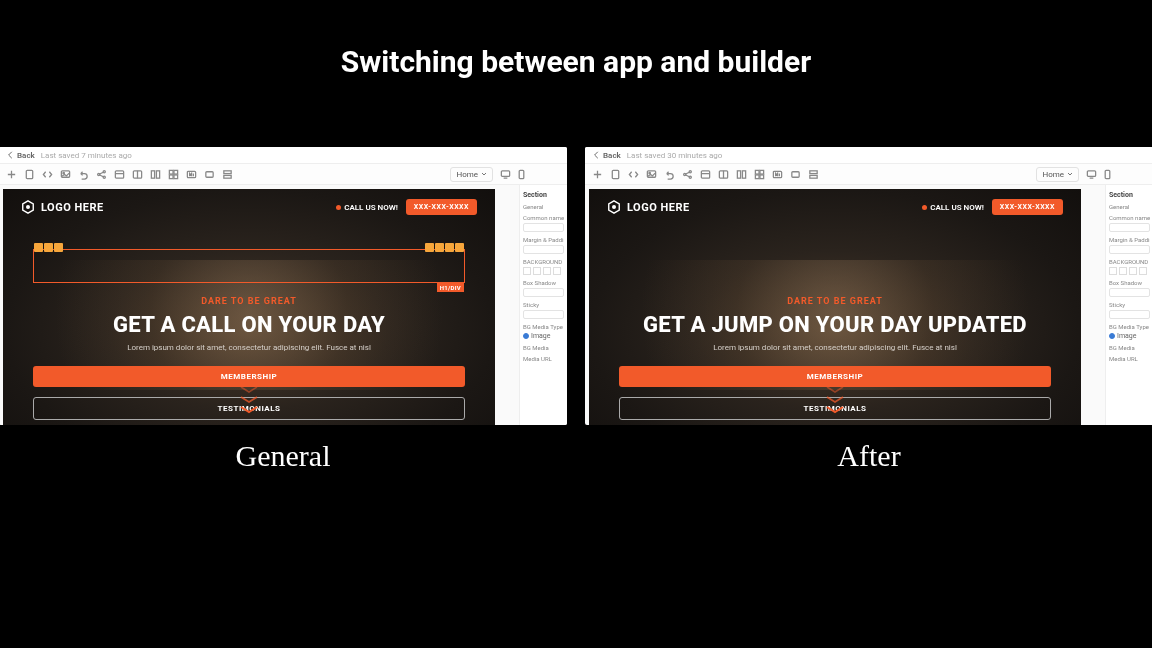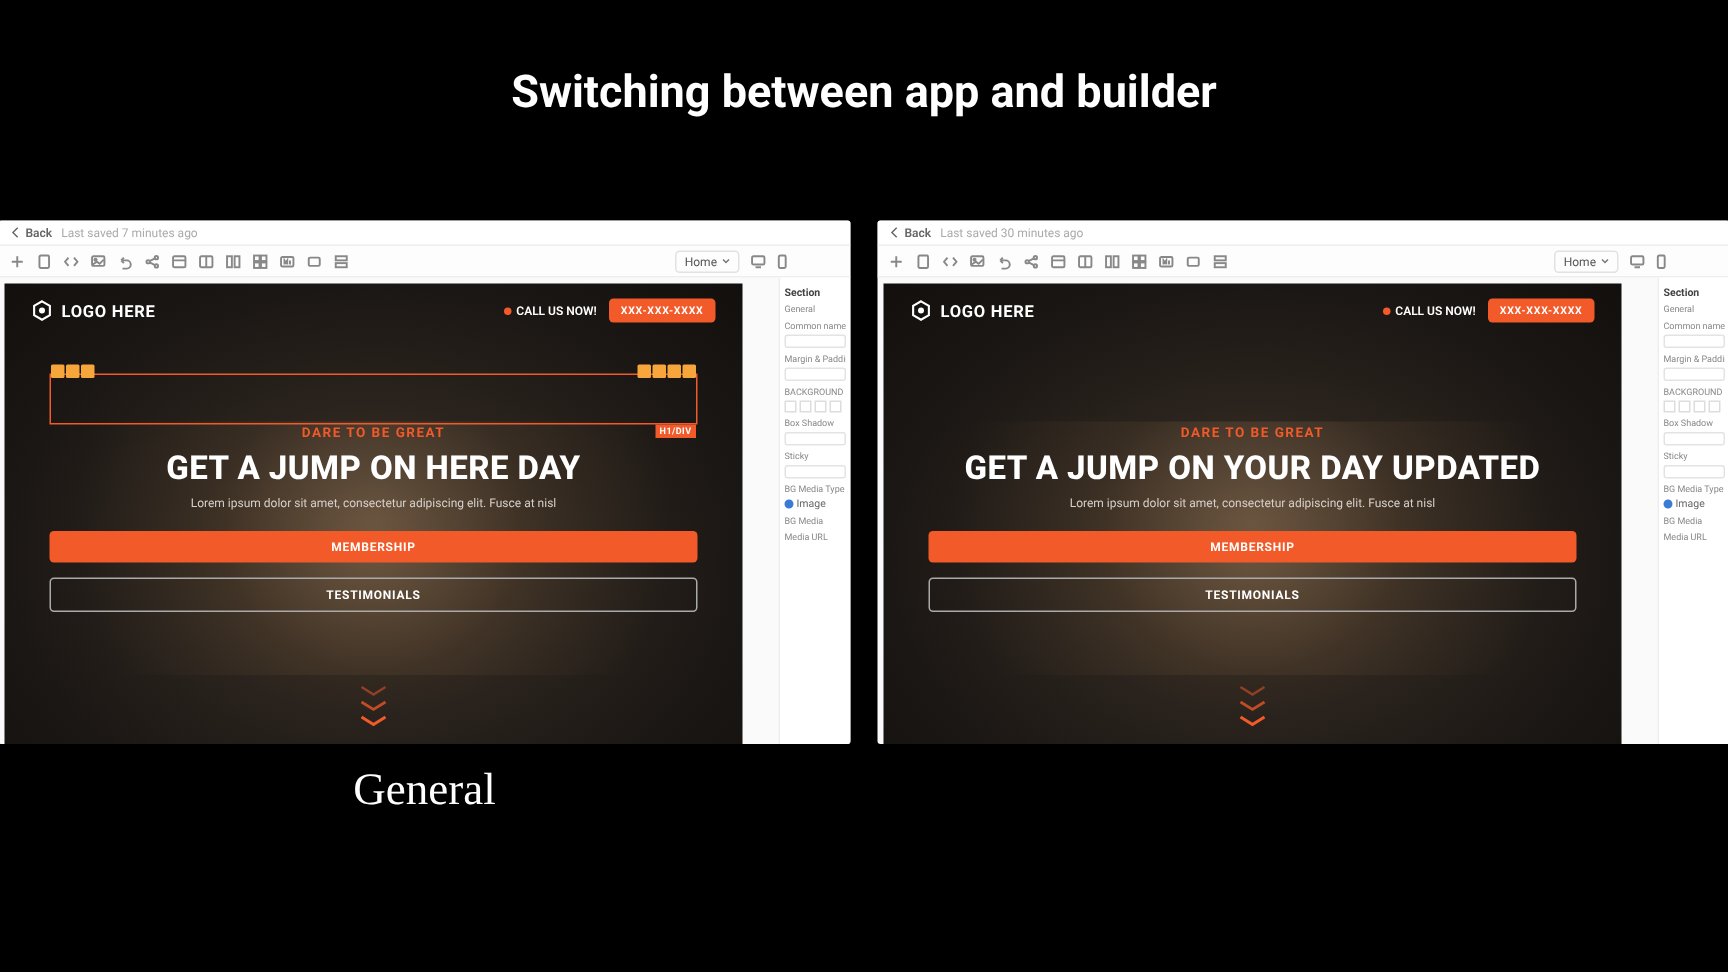--- a/index.html
+++ b/index.html
@@ -12,21 +12,21 @@
     overflow: hidden;
   }
   .stage { width: 1152px; height: 648px; position: relative; }
   .main-title { text-align: center; font-size: 30px; font-weight: 700; padding-top: 44px; }
   .panes { display: flex; justify-content: center; gap: 18px; margin-top: 68px; }
   .pane { width: 568px; }
   .pane-caption { text-align: center; font-family: Georgia, "Times New Roman", serif; font-size: 30px; margin-top: 14px; }
 
   
   .window {
-    width: 568px; height: 349px;
+    width: 568px; height: 278px;
     background: #fafafa;
     color: #333;
     border-radius: 2px;
     position: relative;
     overflow: hidden;
     font-size: 8px;
   }
   .topbar {
     height: 16px; display: flex; align-items: center; gap: 6px;
     padding: 0 8px; color: #666; background: #fff;
@@ -63,21 +63,21 @@
     pointer-events:none;
   }
   .hero-header { display: flex; align-items: center; justify-content: space-between; padding: 10px 18px 0 18px; position: relative; z-index: 3; }
   .logo { display: flex; align-items: center; gap: 6px; font-weight: 700; font-size: 11px; letter-spacing: 0.5px; }
   .logo-mark { width: 14px; height: 14px; }
   .header-right { display: flex; align-items: center; gap: 8px; }
   .call-now { display: flex; align-items: center; gap: 3px; font-size: 8px; font-weight: 600; }
   .call-dot { width:5px;height:5px;border-radius:50%;background:#f25a2a; }
   .phone-btn { background: #f25a2a; color:#fff; font-size: 7px; font-weight:700; padding: 4px 8px; border-radius: 3px; letter-spacing: 0.5px; }
 
-  .hero-center { position:absolute; left:0; right:0; top:95px; text-align:center; z-index:3; padding: 0 30px; }
+  .hero-center { position:absolute; left:0; right:0; top:95px; text-align:center; z-index:3; padding: 12px 30px; }
   .pretitle { color:#f25a2a; font-size:9px; font-weight:700; letter-spacing:1px; margin-bottom:6px; }
   .hero-title { font-size:22px; font-weight:800; letter-spacing:0.3px; margin-bottom:6px; }
   .hero-sub { font-size:8px; color:#d6d0ca; margin-bottom:14px; }
   .hero-btns { display:flex; justify-content:center; gap:10px;flex-direction:column; }
   .btn { font-size:8px; font-weight:700; padding:6px 14px; border-radius:3px; letter-spacing:0.5px; }
   .btn-primary { background:#f25a2a; color:#fff; }
   .btn-outline { border:1px solid #aaa; color:#fff; }
 
   .chevrons { position:absolute; bottom:10px; left:50%; transform:translateX(-50%); z-index:3; display:flex; flex-direction:column; gap:-2px; }
   .chevrons svg { width:22px; height:10px; display:block; }
@@ -254,21 +254,21 @@
                   <div class="sel-chip"></div>
                   <div class="sel-chip"></div>
                   <div class="sel-chip"></div>
                   <div class="sel-chip"></div>
                 </div>
                 <div class="sel-label">H1/DIV</div>
               </div>
 
               <div class="hero-center">
                 <div class="pretitle">DARE TO BE GREAT</div>
-                <div class="hero-title">GET A JUMP ON HERE DAY</div>
+                <div class="hero-title">GET A CALL ON YOUR DAY</div>
                 <div class="hero-sub">Lorem ipsum dolor sit amet, consectetur adipiscing elit. Fusce at nisl</div>
                 <div class="hero-btns">
                   <div class="btn btn-primary">MEMBERSHIP</div>
                   <div class="btn btn-outline">TESTIMONIALS</div>
                 </div>
               </div>
 
               <div class="chevrons">
                 <svg viewBox="0 0 22 10">
                     <path d="M3 2l8 5 8-5" stroke="#f25a2a" stroke-width="1.6" fill="none" opacity="0.5"></path>
@@ -493,16 +493,17 @@
             <div class="field-label">BG Media Type</div>
             <div class="image-line">
               <div class="radio"></div>
               <span>Image</span>
             </div>
             <div class="field-label">BG Media</div>
             <div class="field-label">Media URL</div>
           </div>
         </div>
       </div>
+      <div class="pane-caption">After</div>
     </div>
 
   </div>
 </div>
 
 </body></html>

